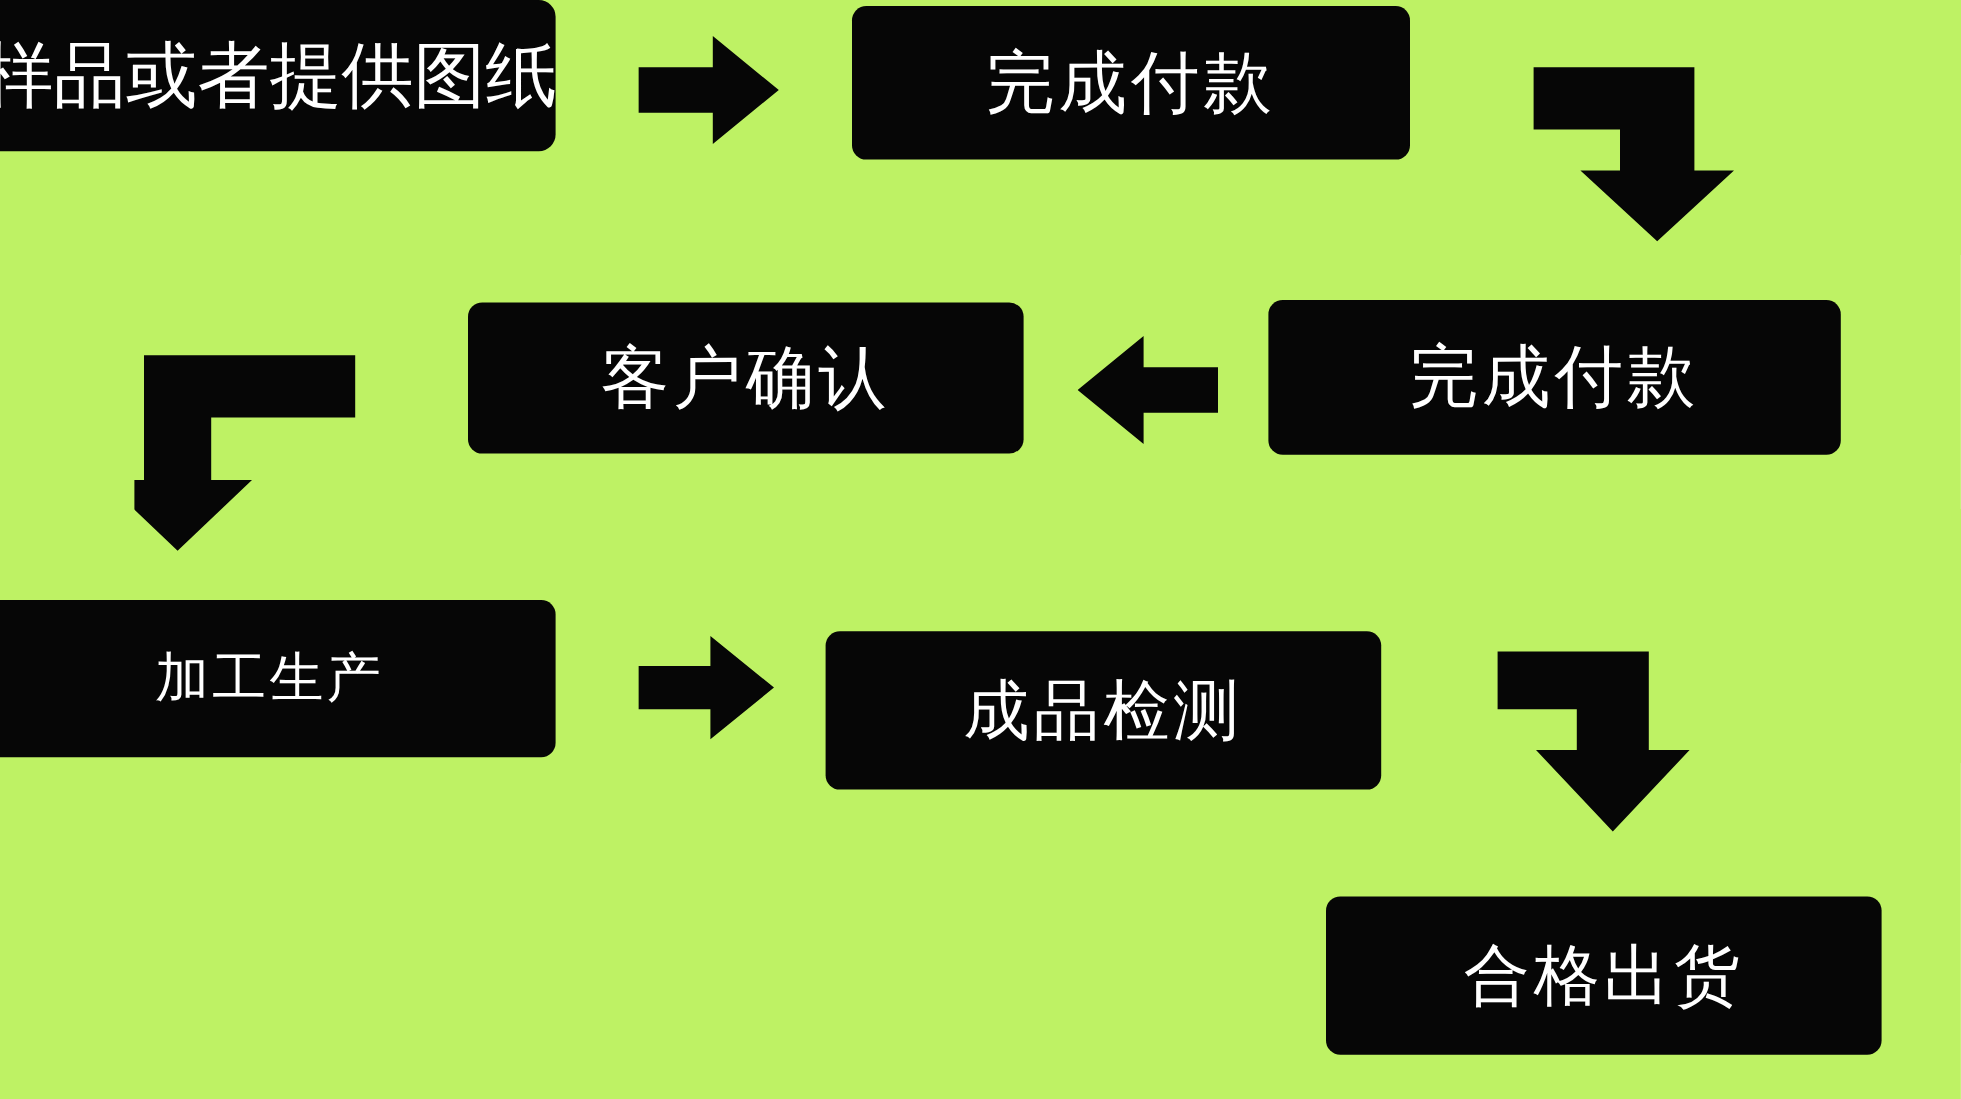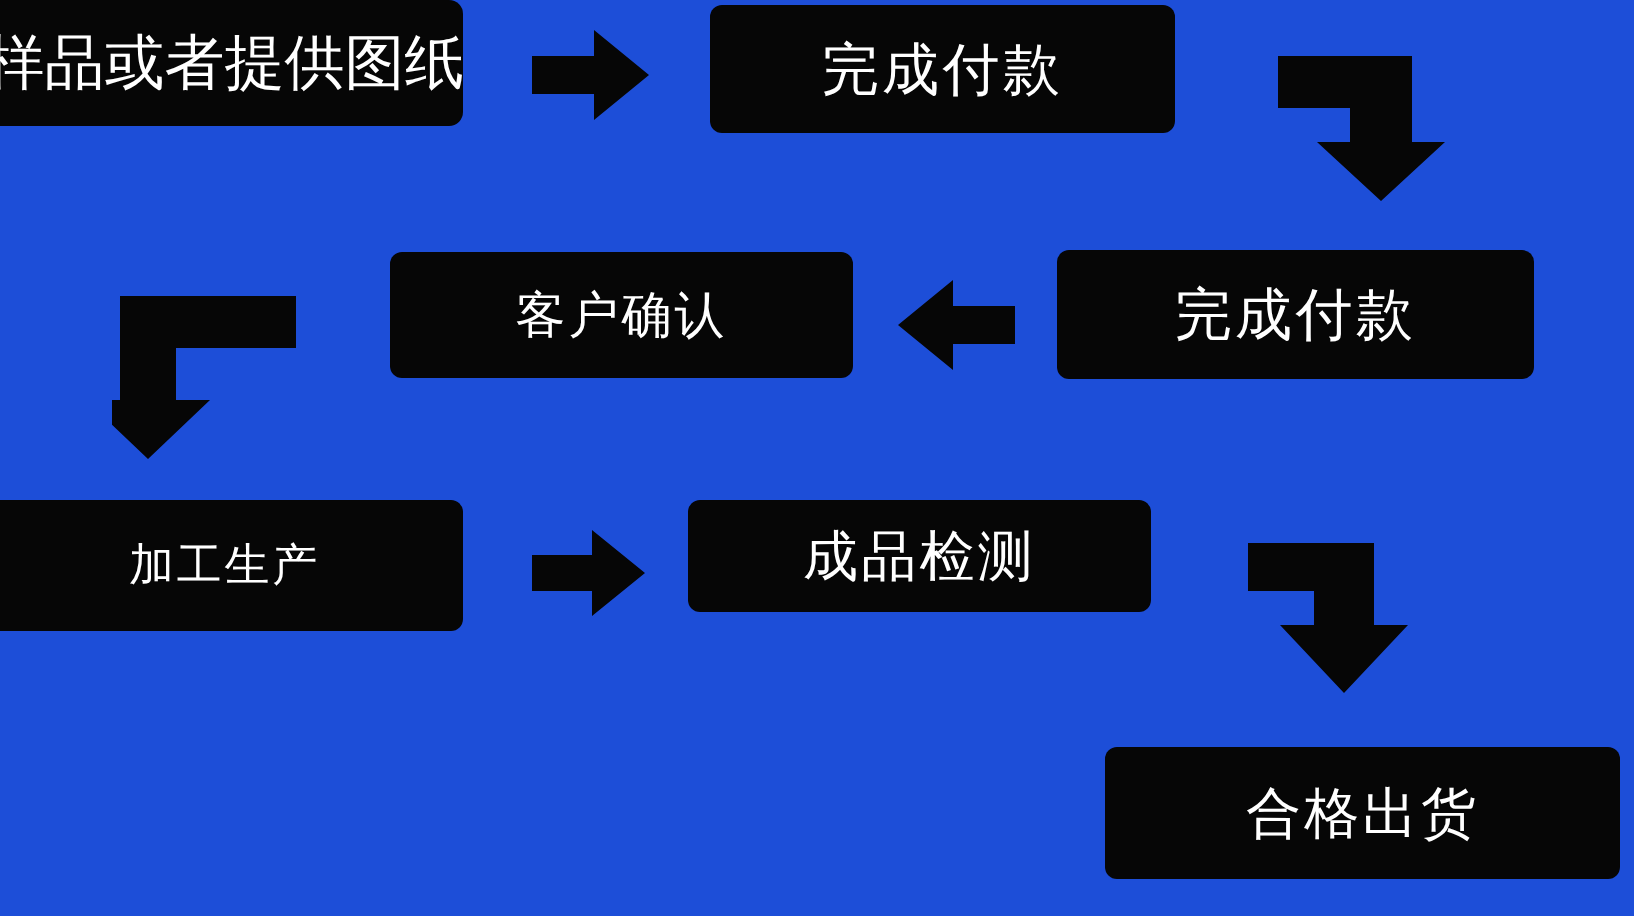--- a/index.html
+++ b/index.html
@@ -2,21 +2,21 @@
 <html><head>
 <meta charset="utf-8">
 <style>
   html,body{margin:0;padding:0;}
   body{
     width:1634px;height:916px;
     background:#ffffff;
     font-family:"Liberation Sans","DejaVu Sans",sans-serif;
     overflow:hidden;
   }
-  #canvas{position:relative;width:1634px;height:916px;background:#1d4ed8;}
+  #canvas{position:relative;width:1634px;height:916px;background:#bef264;}
 
   .node{
     position:absolute;
     background:#060606;
     border-radius:12px;
     display:flex;
     align-items:center;
     justify-content:center;
     color:#ffffff;
     box-sizing:border-box;
@@ -34,29 +34,29 @@
   #n1{left:-14px;  top:0px;   width:477px; height:126px; border-radius:14px;}
   #n1 .label{font-size:60px;letter-spacing:0.00em;}
 
   #n2{left:710px; top:5px;   width:465px; height:128px;}
   #n2 .label{font-size:57px;}
 
   #n3{left:1057px;top:250px; width:477px; height:129px;}
   #n3 .label{font-size:57px;}
 
   #n4{left:390px; top:252px; width:463px; height:126px;}
-  #n4 .label{font-size:50px;}
+  #n4 .label{font-size:57px;}
 
   #n5{left:-14px; top:500px; width:477px; height:131px;}
   #n5 .label{font-size:45px;font-family:Liberation Serif, serif;}
 
-  #n6{left:688px; top:500px; width:463px; height:112px;text-align:center;}
+  #n6{left:688px; top:526px; width:463px; height:132px;text-align:center;}
   #n6 .label{font-size:55px;}
 
-  #n7{left:1105px;top:747px; width:515px; height:132px;}
+  #n7{left:1105px;top:747px; width:463px; height:132px;}
   #n7 .label{font-size:55px;}
 
   
   .arrow{position:absolute;}
   .arrow svg{display:block;}
 
   #a1{left:532px;  top:28px;}
   #a2{left:1272px; top:50px;}
   #a3{left:898px;  top:278px;}
   #a4{left:112px;  top:290px;}

